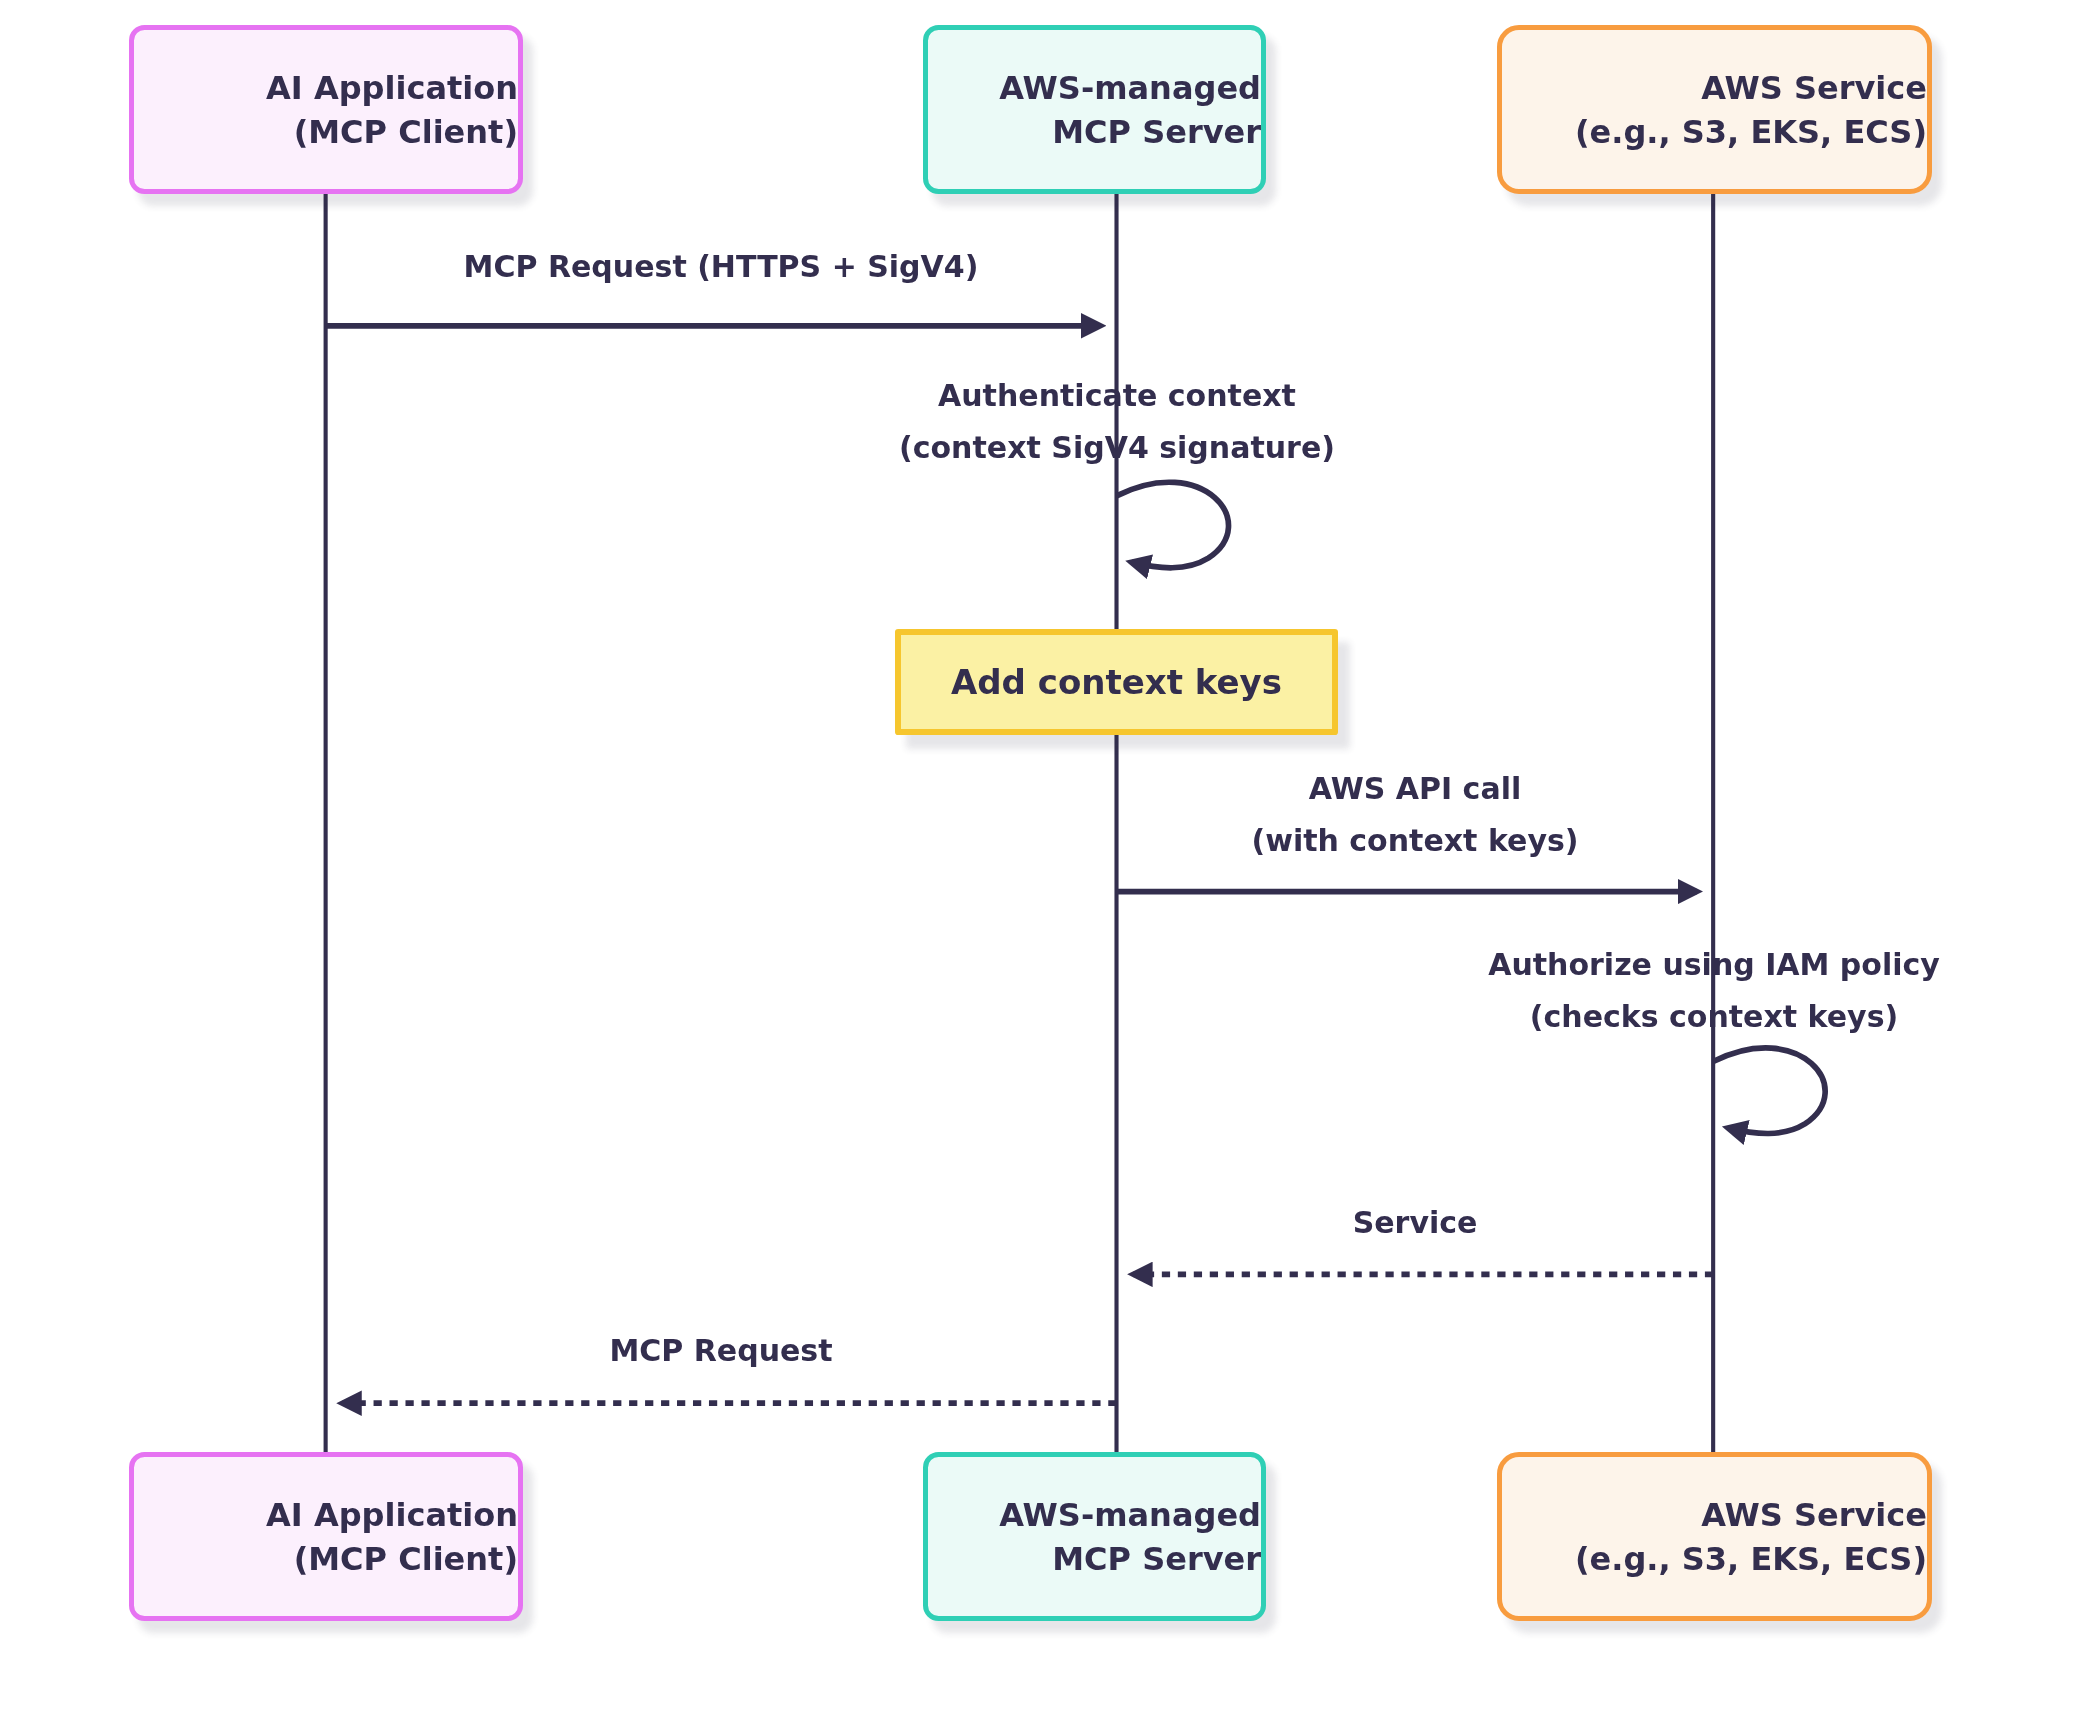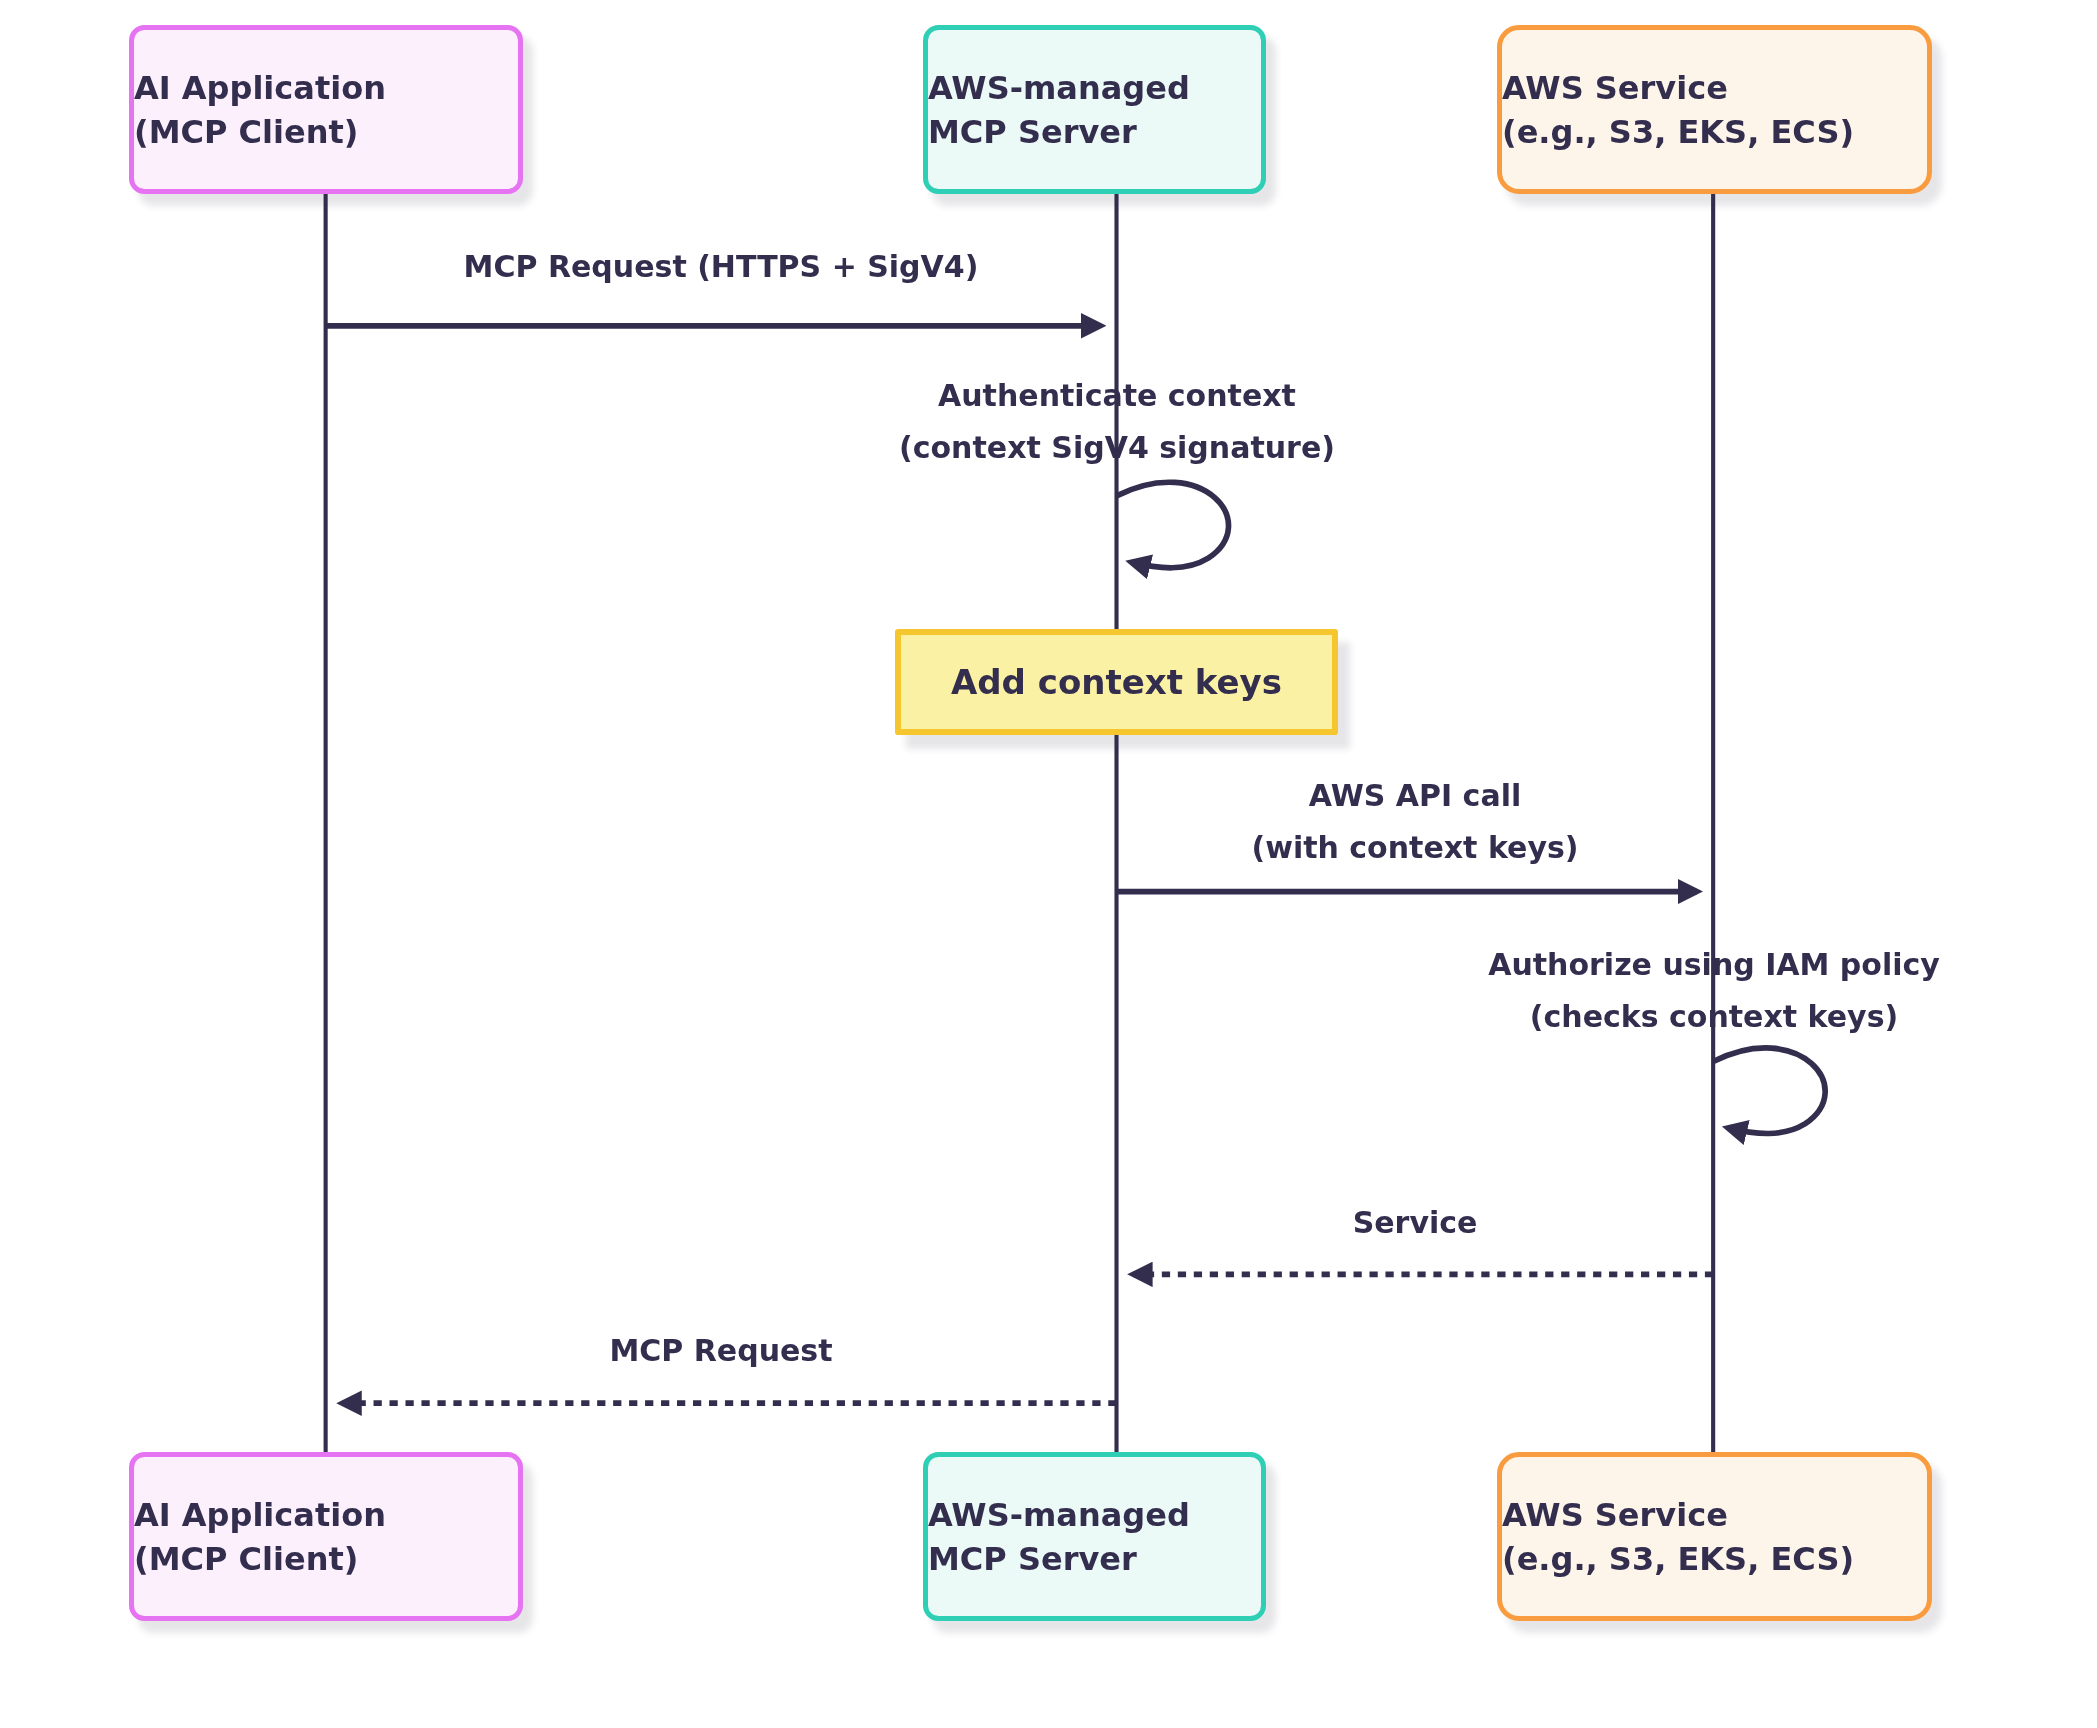--- a/index.html
+++ b/index.html
@@ -22,21 +22,21 @@
   }
   .arrowhead { fill: var(--ink, #332E4E); }
   .lifeline { stroke: var(--ink, #332E4E); stroke-width: 8; }
   .msg-line { stroke: var(--ink, #332E4E); stroke-width: 11; fill: none; }
   .msg-line.dotted { stroke-dasharray: 16 15; }
 
   .actor {
     position: absolute;
     z-index: 3;
     display: flex; flex-direction: column;
-    align-items: flex-start; justify-content: center;
+    align-items: flex-end; justify-content: center;
     height: 169px;
     border-radius: 15.5px;
     border: 5.2px solid;
     box-sizing: border-box;
     box-shadow: 9.3px 11.3px 7.2px var(--shadow, rgba(51,46,78,0.10));
     text-align: center;
     font-size: 32px; font-weight: 600; line-height: 44px;
   }
   .actor.client  { border-color: var(--actor-client-border);  background: var(--actor-client-fill); }
   .actor.server  { border-color: var(--actor-server-border);  background: var(--actor-server-fill); }
@@ -118,21 +118,21 @@
 
   <div class="msg-label" style="left:721px; top:241px;">MCP Request (HTTPS + SigV4)</div>
 
   <div class="msg-label" style="left:1117px; top:370px;">
     <span>Authenticate context</span>
     <span>(context SigV4 signature)</span>
   </div>
 
   <div class="note">Add context keys</div>
 
-  <div class="msg-label" style="left:1415px; top:763px;margin-top:7px;">
+  <div class="msg-label" style="left:1415px; top:763px;">
     <span>AWS API call</span>
     <span>(with context keys)</span>
   </div>
 
   <div class="msg-label" style="left:1714px; top:939px;">
     <span>Authorize using IAM policy</span>
     <span>(checks context keys)</span>
   </div>
 
   <div class="msg-label" style="left:1415px; top:1197px;">Service</div>

